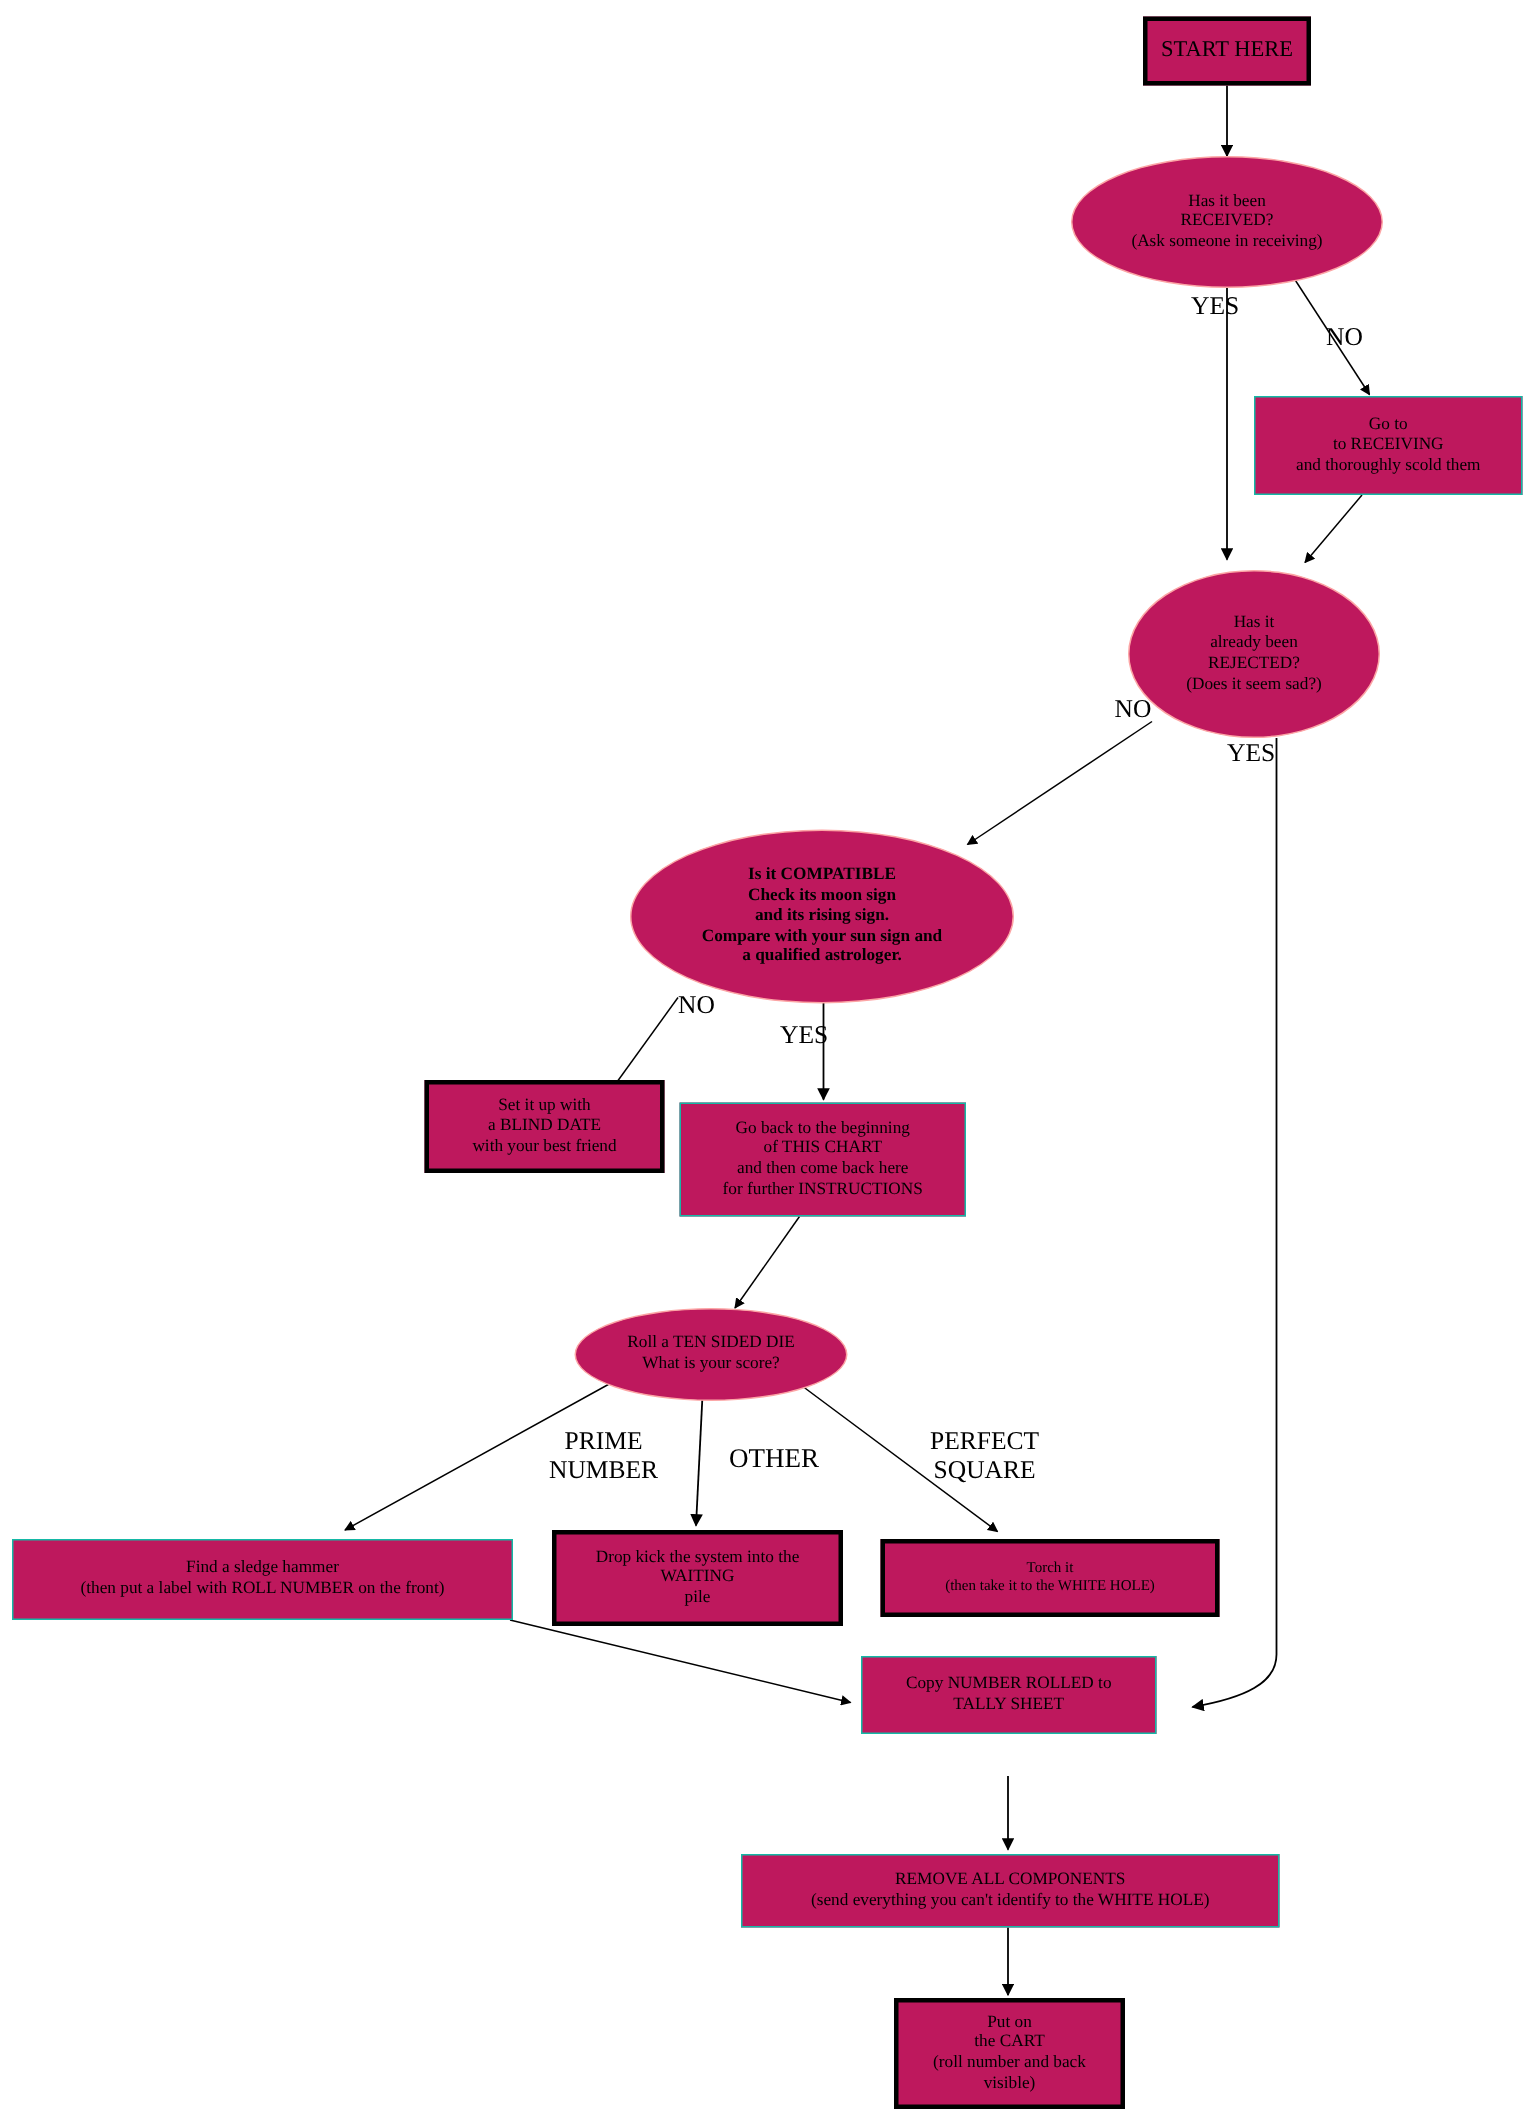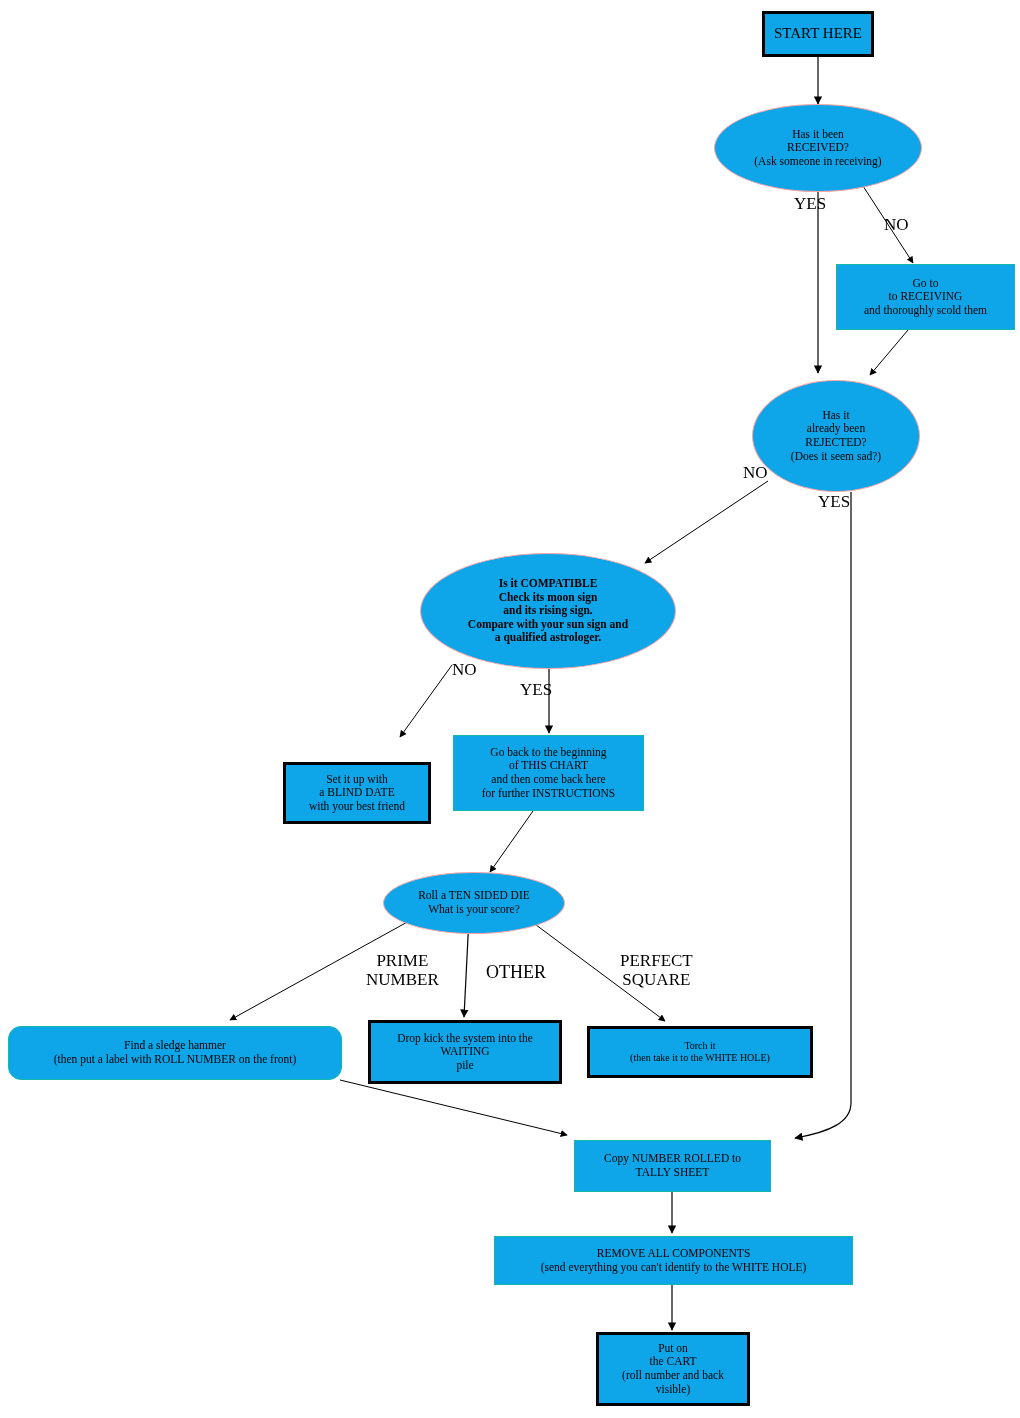--- a/index.html
+++ b/index.html
@@ -27,21 +27,21 @@
     pointer-events: none;
   }
   .node {
     position: absolute;
     box-sizing: border-box;
     display: flex;
     align-items: center;
     justify-content: center;
     text-align: center;
     line-height: 1.18;
-    background: #0ea5e9;
+    background: #be185d;
   }
   .node .node-text {
     display: block;
     white-space: pre-line;
     padding: 0 4px;
   }
   .box {
     border: 1px solid #14b8a6;
   }
   .box-thick {
@@ -141,55 +141,55 @@
   </div>
 
   <div class="node ellipse" style="left:420px; top:553px; width:256px; height:116px; font-size:11.5px;font-weight:bold;">
     <span class="node-text">Is it COMPATIBLE
 Check its moon sign
 and its rising sign.
 Compare with your sun sign and
 a qualified astrologer.</span>
   </div>
 
-  <div class="node box-thick" style="left:283px; top:762px; width:148px; height:62px; font-size:11.5px;">
+  <div class="node box-thick" style="left:283px; top:720px; width:160px; height:62px; font-size:11.5px;">
     <span class="node-text">Set it up with
 a BLIND DATE
 with your best friend</span>
   </div>
 
   <div class="node box" style="left:453px; top:735px; width:191px; height:76px; font-size:11.5px;">
     <span class="node-text">Go back to the beginning
 of THIS CHART
 and then come back here
 for further INSTRUCTIONS</span>
   </div>
 
   <div class="node ellipse" style="left:383px; top:872px; width:182px; height:62px; font-size:11.5px;">
     <span class="node-text">Roll a TEN SIDED DIE
 What is your score?</span>
   </div>
 
-  <div class="node box" style="left:8px; top:1026px; width:334px; height:54px; font-size:11.5px;border-radius:13px;">
+  <div class="node box" style="left:8px; top:1026px; width:334px; height:54px; font-size:11.5px;">
     <span class="node-text">Find a sledge hammer
 (then put a label with ROLL NUMBER on the front)</span>
   </div>
 
   <div class="node box-thick" style="left:368px; top:1020px; width:194px; height:64px; font-size:11.5px;">
     <span class="node-text">Drop kick the system into the
 WAITING
 pile</span>
   </div>
 
   <div class="node box-thick" style="left:587px; top:1026px; width:226px; height:52px; font-size:10px;">
     <span class="node-text">Torch it
 (then take it to the WHITE HOLE)</span>
   </div>
 
-  <div class="node box" style="left:574px; top:1140px; width:197px; height:52px; font-size:11.5px;">
+  <div class="node box" style="left:574px; top:1104px; width:197px; height:52px; font-size:11.5px;">
     <span class="node-text">Copy NUMBER ROLLED to
 TALLY SHEET</span>
   </div>
 
   <div class="node box" style="left:494px; top:1236px; width:359px; height:49px; font-size:11.5px;">
     <span class="node-text">REMOVE ALL COMPONENTS
 (send everything you can't identify to the WHITE HOLE)</span>
   </div>
 
   <div class="node box-thick" style="left:596px; top:1332px; width:154px; height:74px; font-size:11.5px;">

